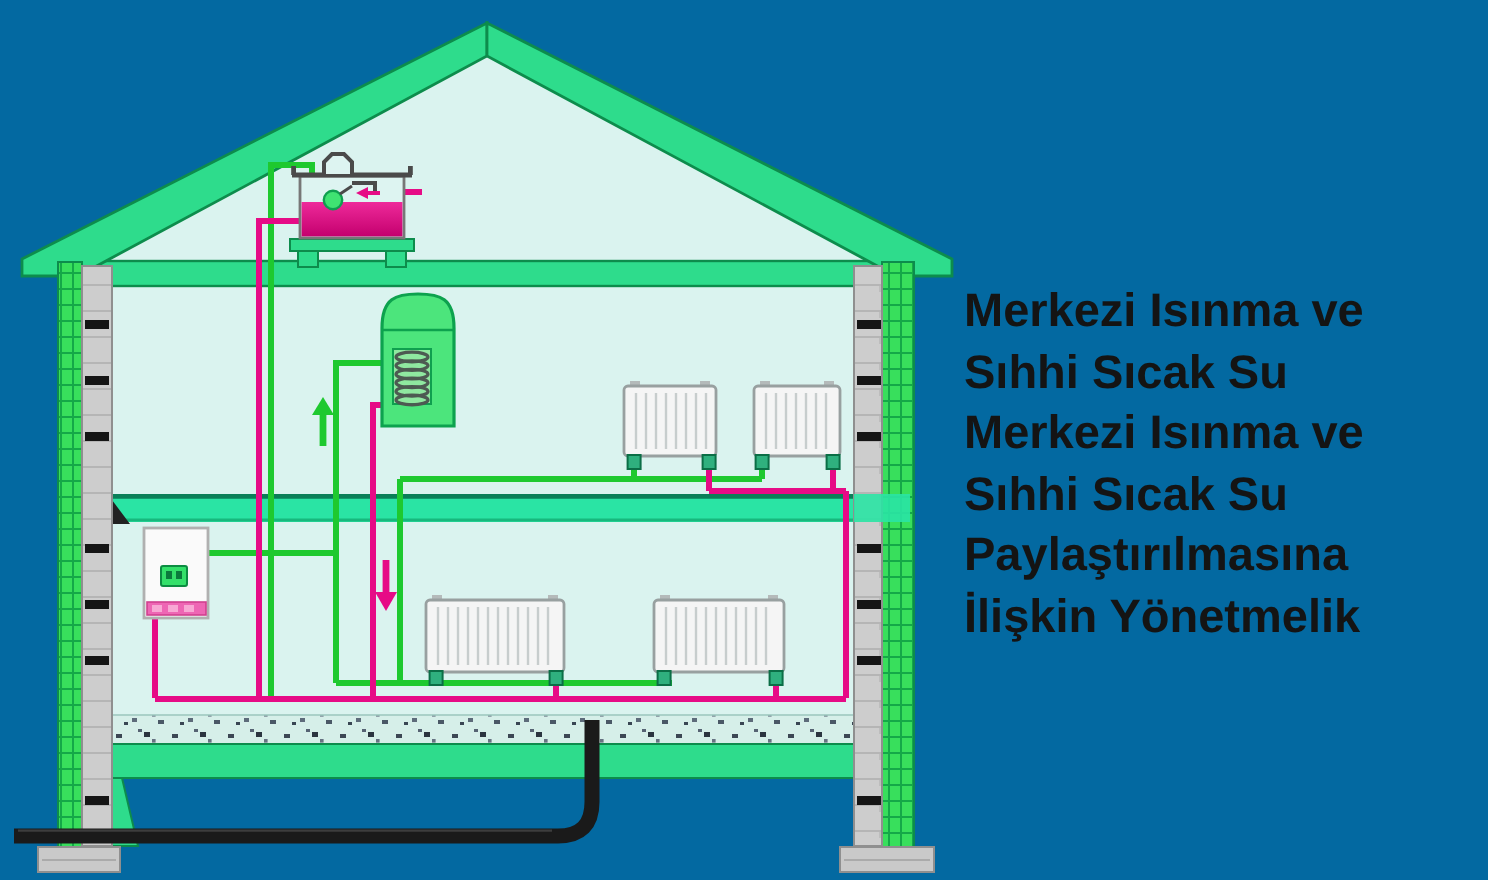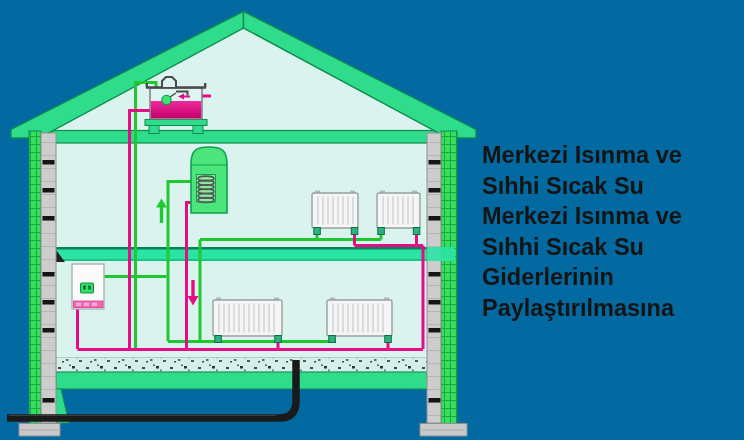--- a/index.html
+++ b/index.html
@@ -217,16 +217,16 @@
       <rect x="84" y="302.5" width="5" height="3.5" fill="#f8a8d4"></rect>
       <rect x="92" y="302.5" width="5" height="3.5" fill="#f8a8d4"></rect>
     </g>
   </svg>
 
   <div id="heading">
     <div class="heading-line">Merkezi Isınma ve</div>
     <div class="heading-line">Sıhhi Sıcak Su</div>
     <div class="heading-line">Merkezi Isınma ve</div>
     <div class="heading-line">Sıhhi Sıcak Su</div>
-    <div class="heading-line">Giderlerinin</div>
     <div class="heading-line">Paylaştırılmasına</div>
+    <div class="heading-line">İlişkin Yönetmelik</div>
   </div>
 </div>
 
 </body></html>

